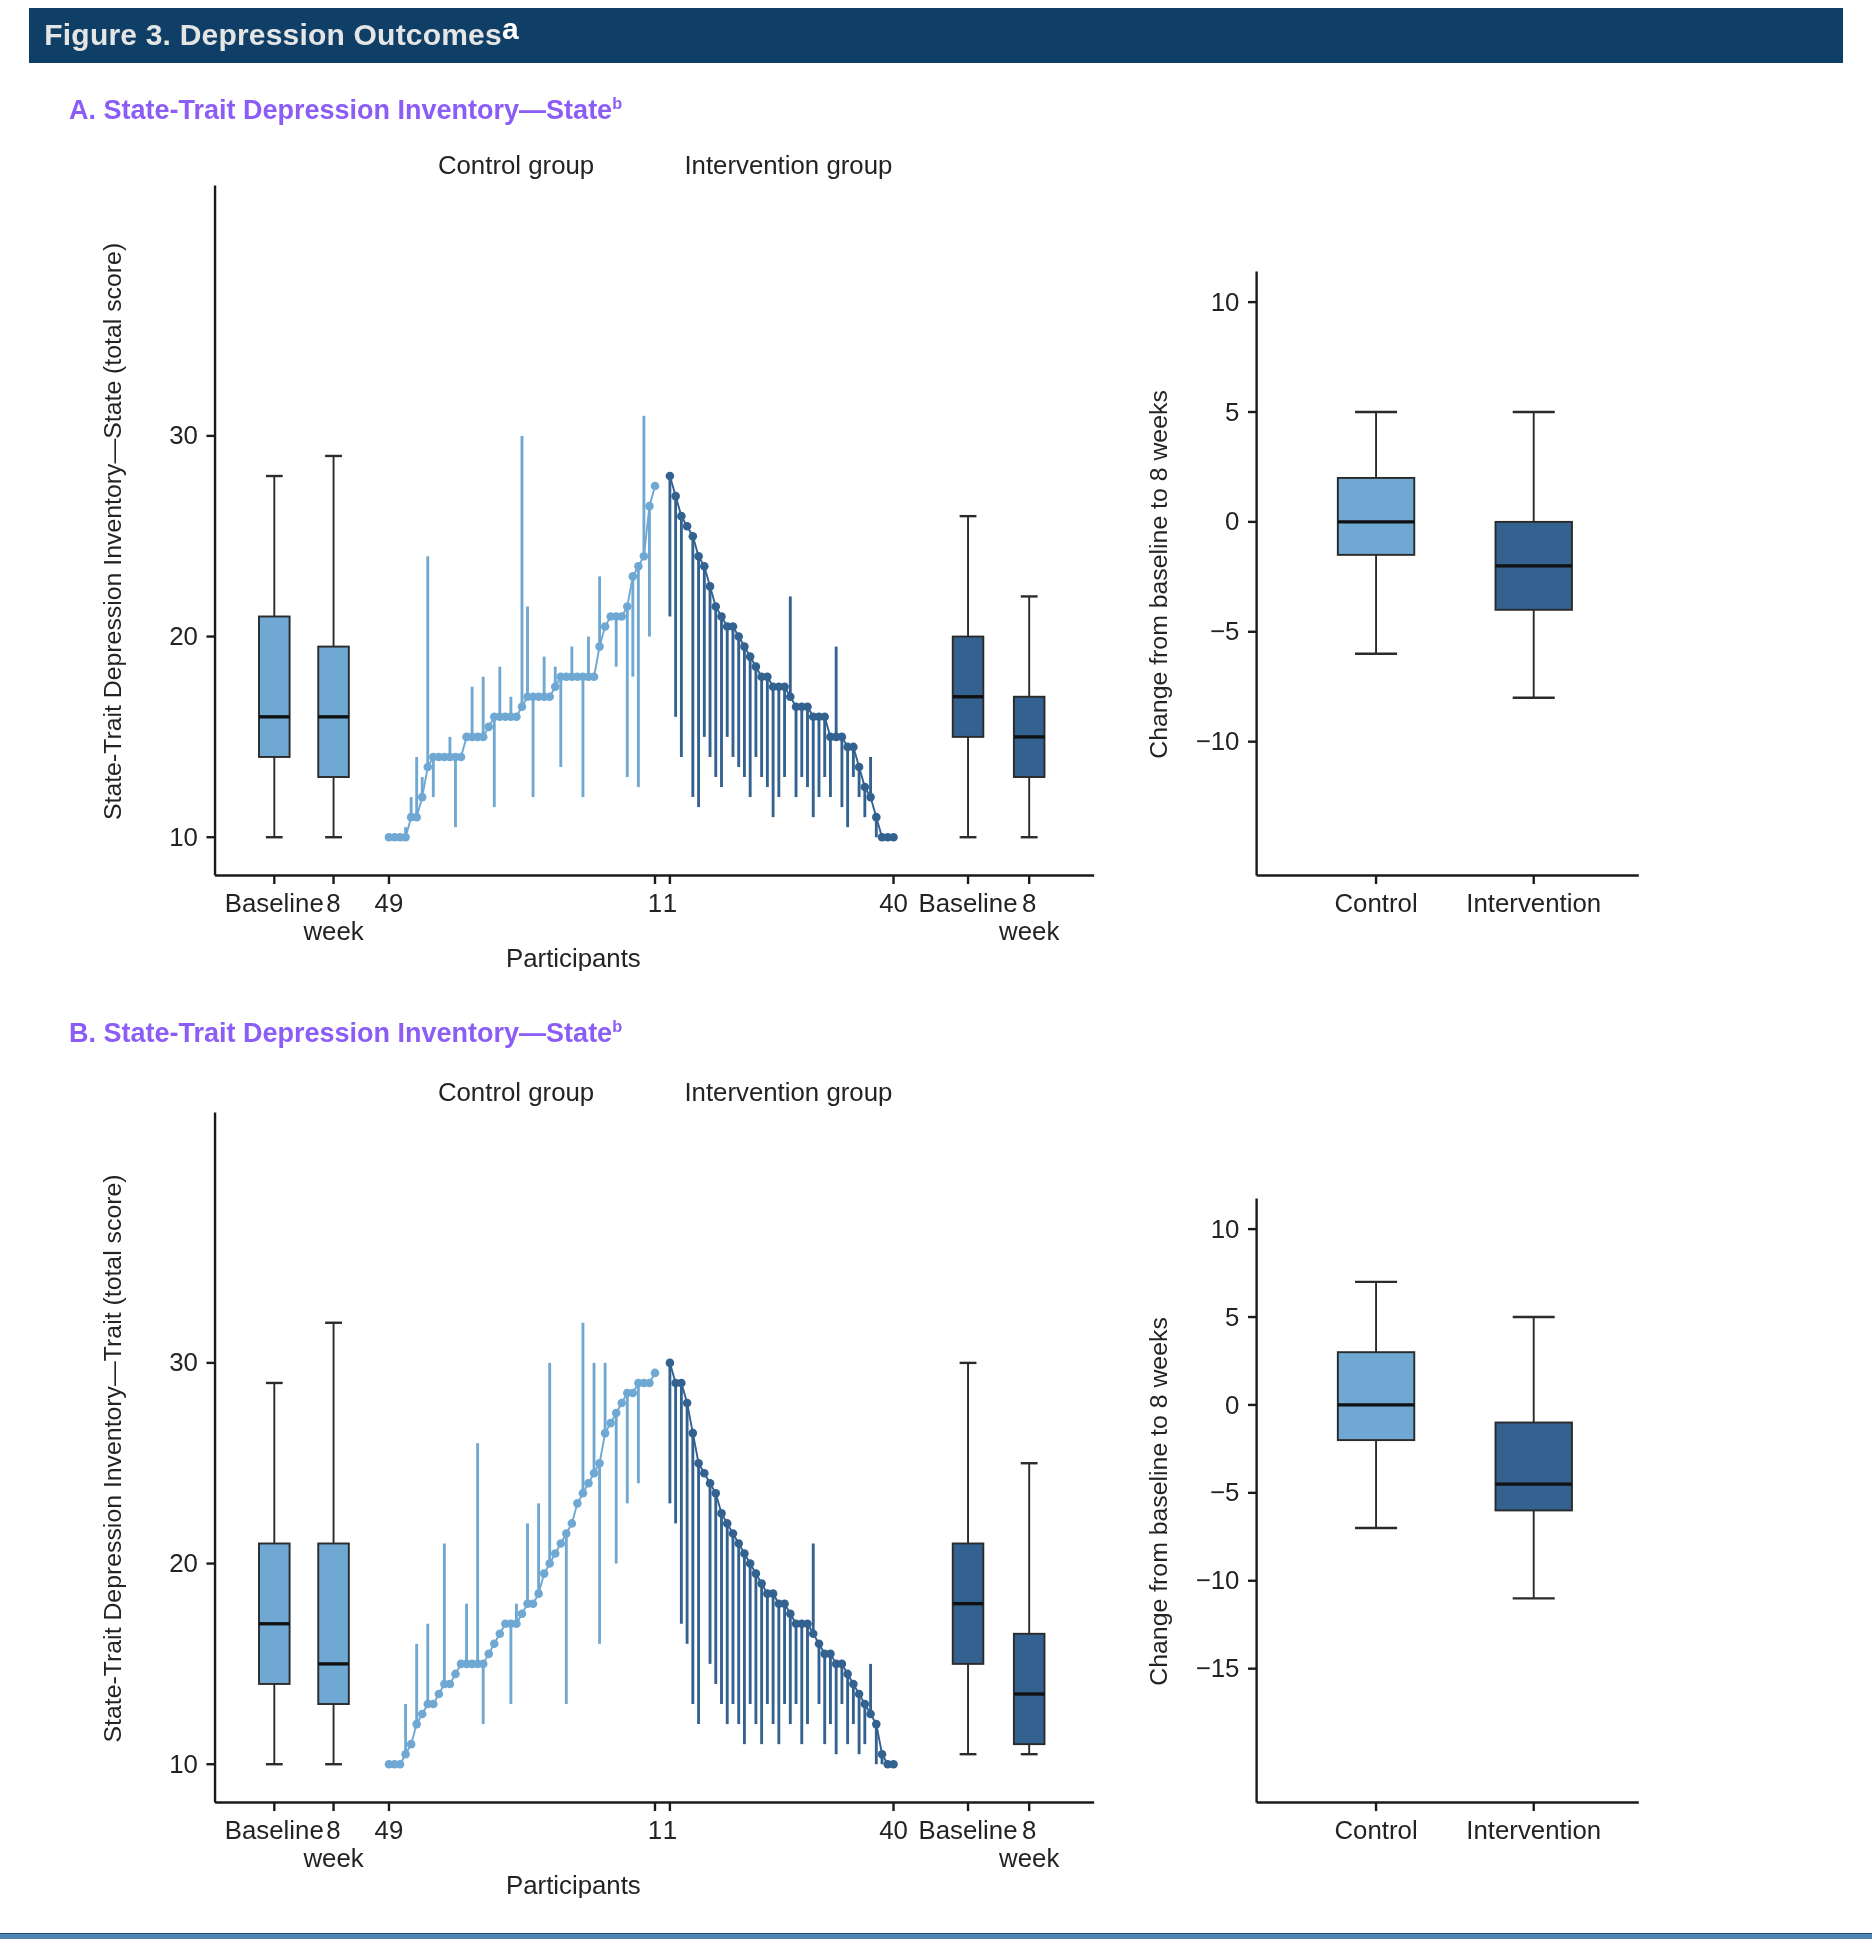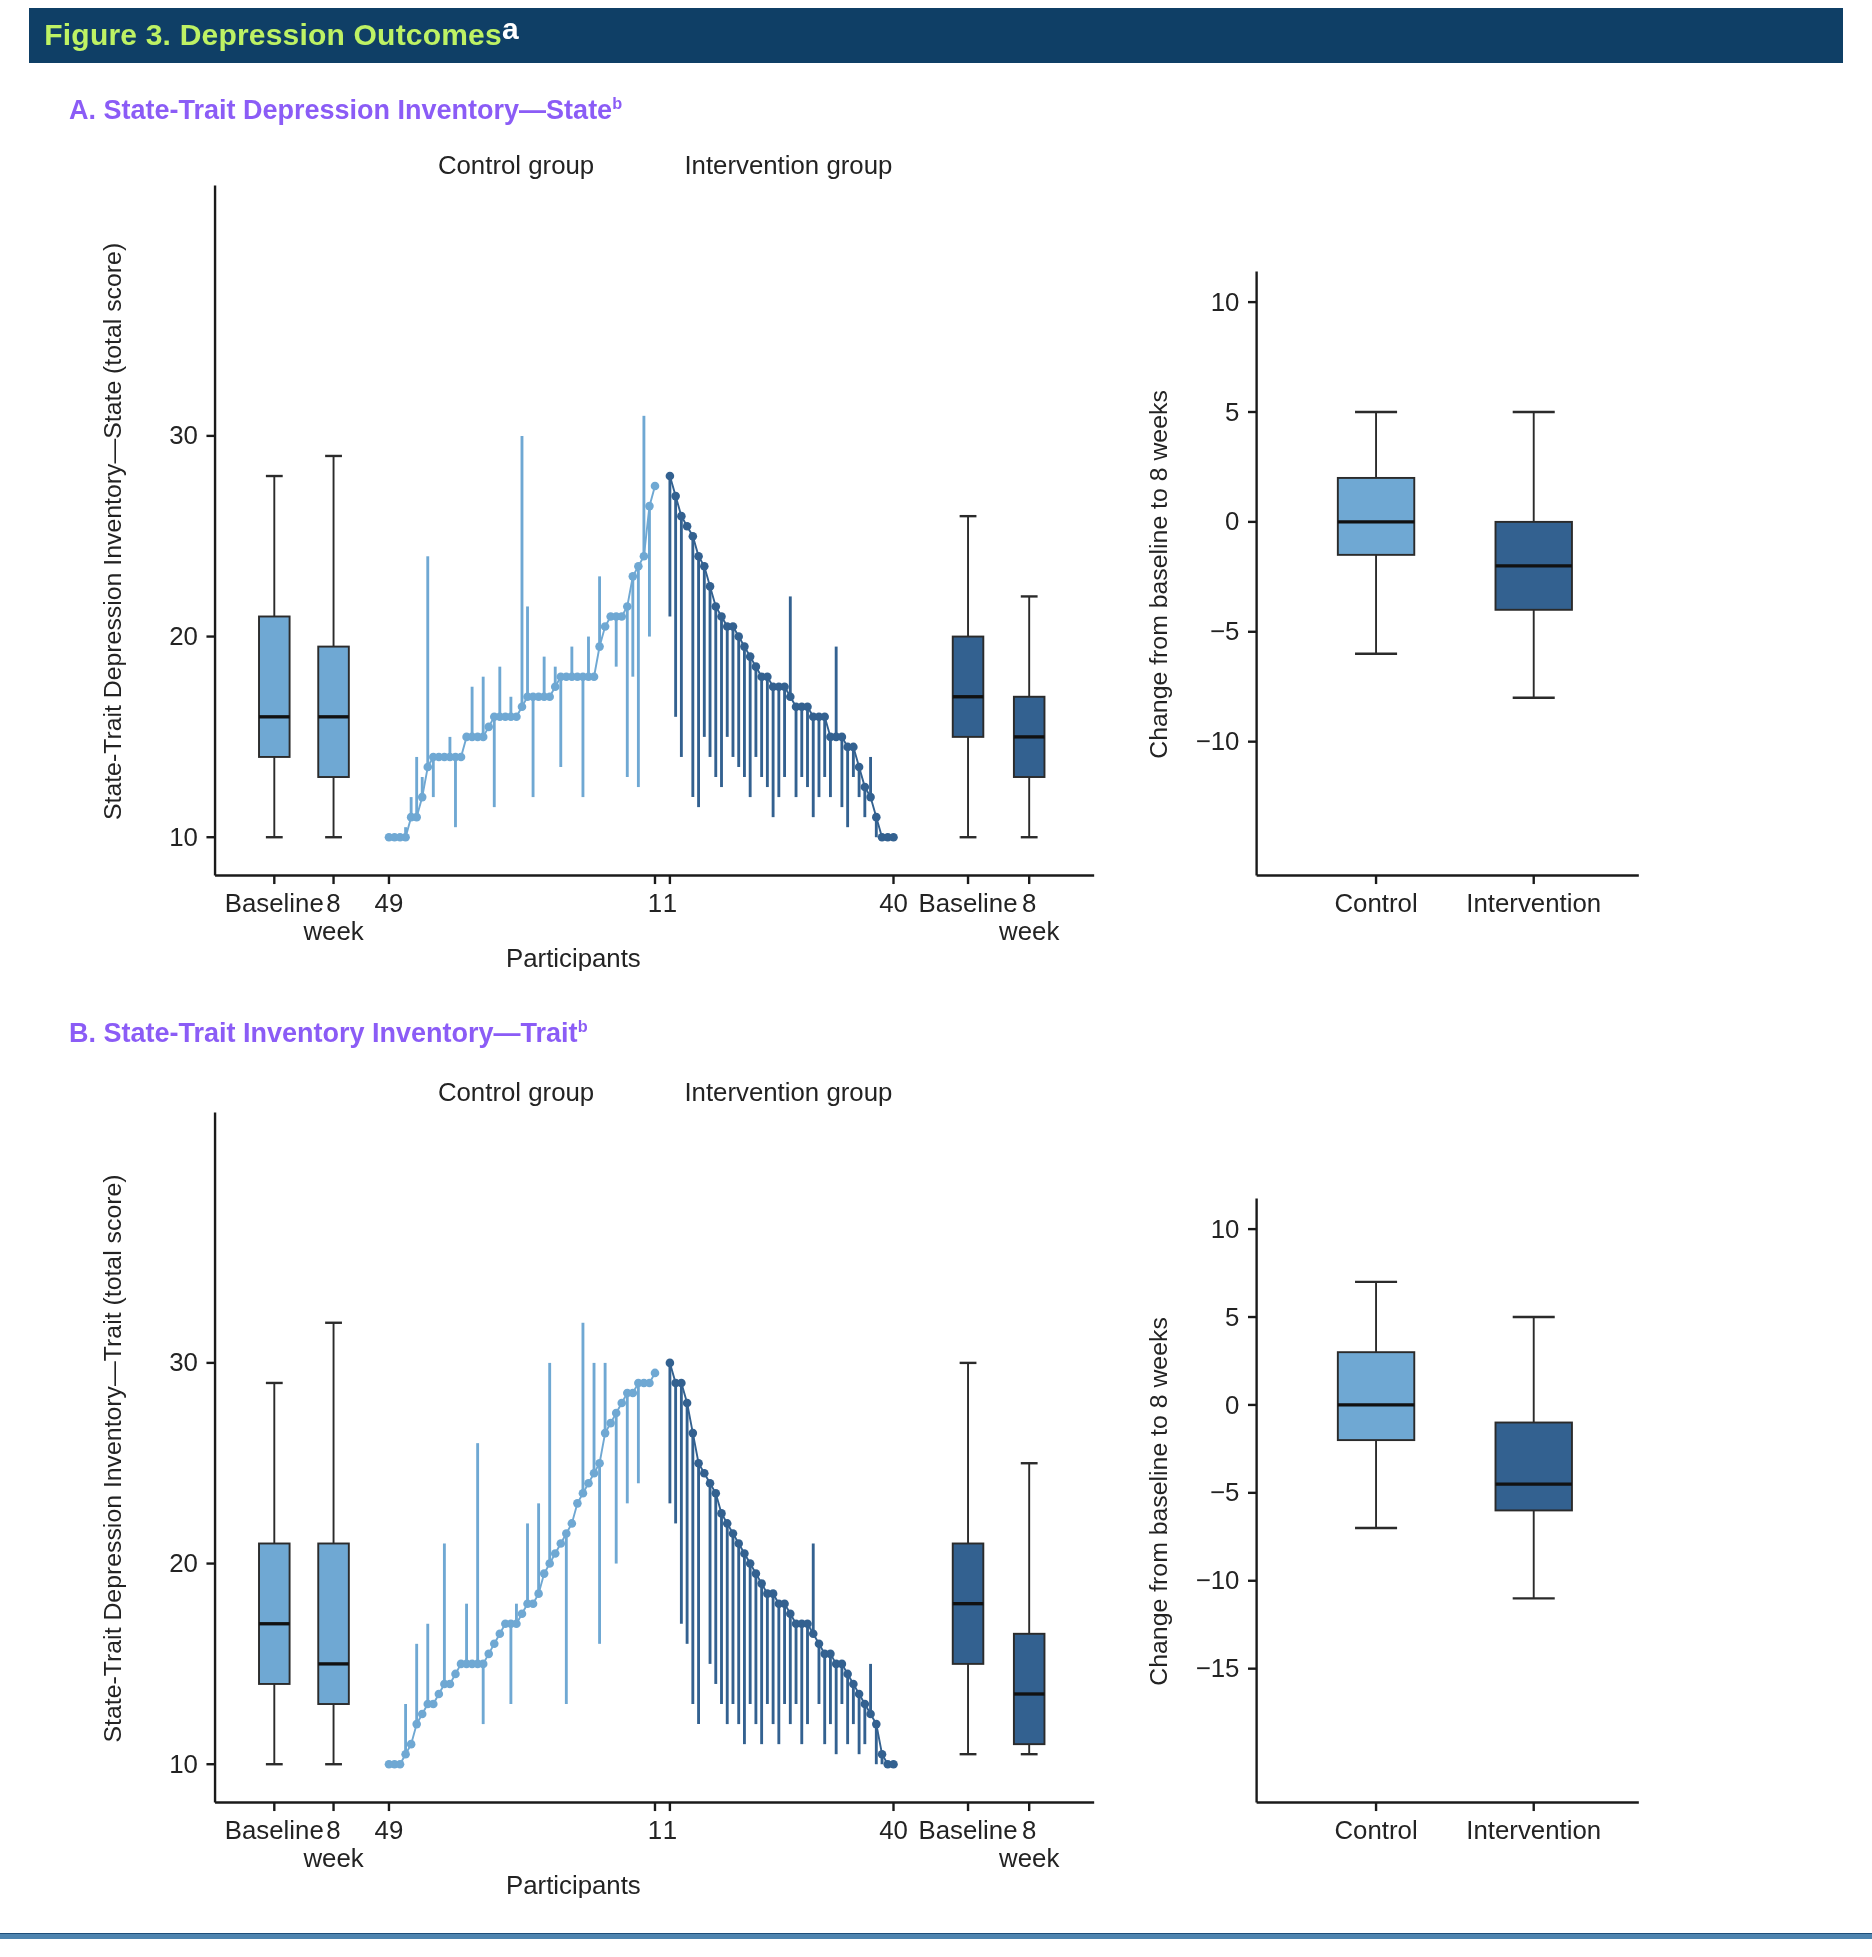--- a/index.html
+++ b/index.html
@@ -18,21 +18,21 @@
   svg text{font-family:"Liberation Sans",sans-serif;fill:#232323;}
   .footer-rule{position:absolute;left:0;right:0;top:1933px;height:4.8px;background:#4d83ae;border-top:1.9px solid #1d4e79;}
 </style>
 </head>
 <body>
 
 <div class="page">
 
   <header class="figure-header" style="background: rgb(15, 63, 102);">
     <div>
-      <span class="t" style="color: #bef264;">Figure 3. Depression Outcomes</span><sup class="t" style="color: rgb(255, 255, 255);">a</sup>
+      <span class="t" style="color: #e5e5e5;">Figure 3. Depression Outcomes</span><sup class="t" style="color: rgb(255, 255, 255);">a</sup>
     </div>
   </header>
 
   <h2 class="panel-title panel-title-a">
     <span>A. State-Trait Depression Inventory—State</span><sup>b</sup>
   </h2>
   <div class="chart-host chart-a"><svg viewBox="0 0 1890 900" width="100%" height="100%">
         <g>
           <line x1="190" y1="78" x2="190" y2="800" stroke="#1a1a1a" stroke-width="2.5"></line>
           <line x1="190" y1="800" x2="1110" y2="800" stroke="#1a1a1a" stroke-width="2.5"></line>
@@ -290,21 +290,21 @@
             <line x1="1530" y1="476" x2="1610" y2="476" stroke="#111111" stroke-width="3.5"></line>
           </g>
           <line x1="1405" y1="800" x2="1405" y2="809" stroke="#1a1a1a" stroke-width="2.5"></line>
           <text x="1405" y="838" text-anchor="middle" font-size="27">Control</text>
           <line x1="1570" y1="800" x2="1570" y2="809" stroke="#1a1a1a" stroke-width="2.5"></line>
           <text x="1570" y="838" text-anchor="middle" font-size="27">Intervention</text>
         </g>
       </svg></div>
 
   <h2 class="panel-title panel-title-b">
-    <span>B. State-Trait Inventory Inventory—Trait</span><sup>b</sup>
+    <span>B. State-Trait Depression Inventory—State</span><sup>b</sup>
   </h2>
   <div class="chart-host chart-b"><svg viewBox="0 0 1890 900" width="100%" height="100%">
         <g>
           <line x1="190" y1="78" x2="190" y2="800" stroke="#1a1a1a" stroke-width="2.5"></line>
           <line x1="190" y1="800" x2="1110" y2="800" stroke="#1a1a1a" stroke-width="2.5"></line>
           <line x1="181" y1="340" x2="190" y2="340" stroke="#1a1a1a" stroke-width="2.5"></line>
           <text x="172" y="349" text-anchor="end" font-size="27">30</text>
           <line x1="181" y1="550" x2="190" y2="550" stroke="#1a1a1a" stroke-width="2.5"></line>
           <text x="172" y="559" text-anchor="end" font-size="27">20</text>
           <line x1="181" y1="760" x2="190" y2="760" stroke="#1a1a1a" stroke-width="2.5"></line>

